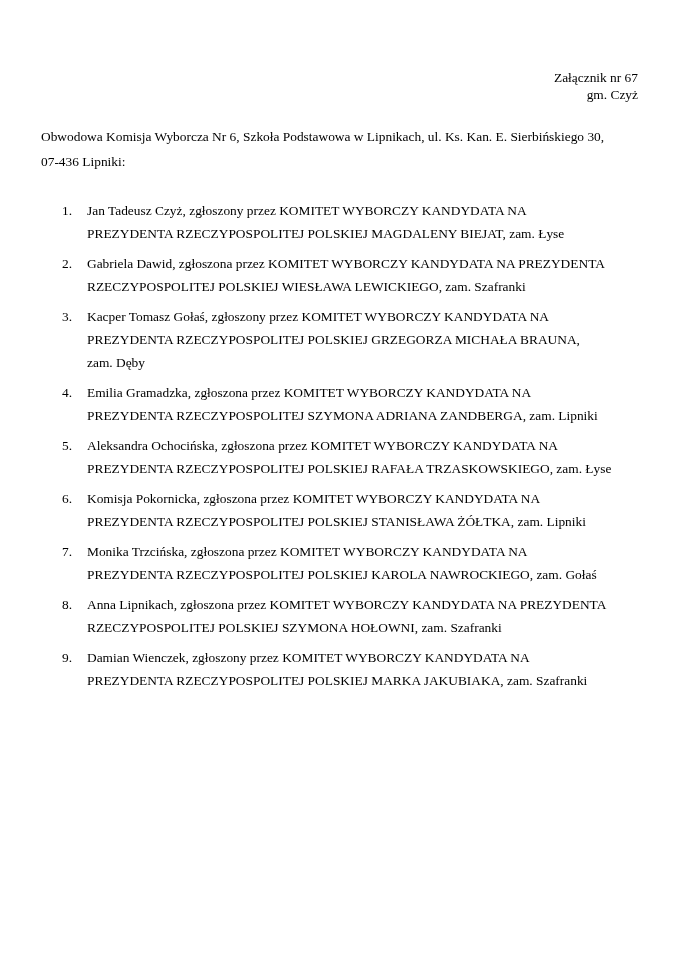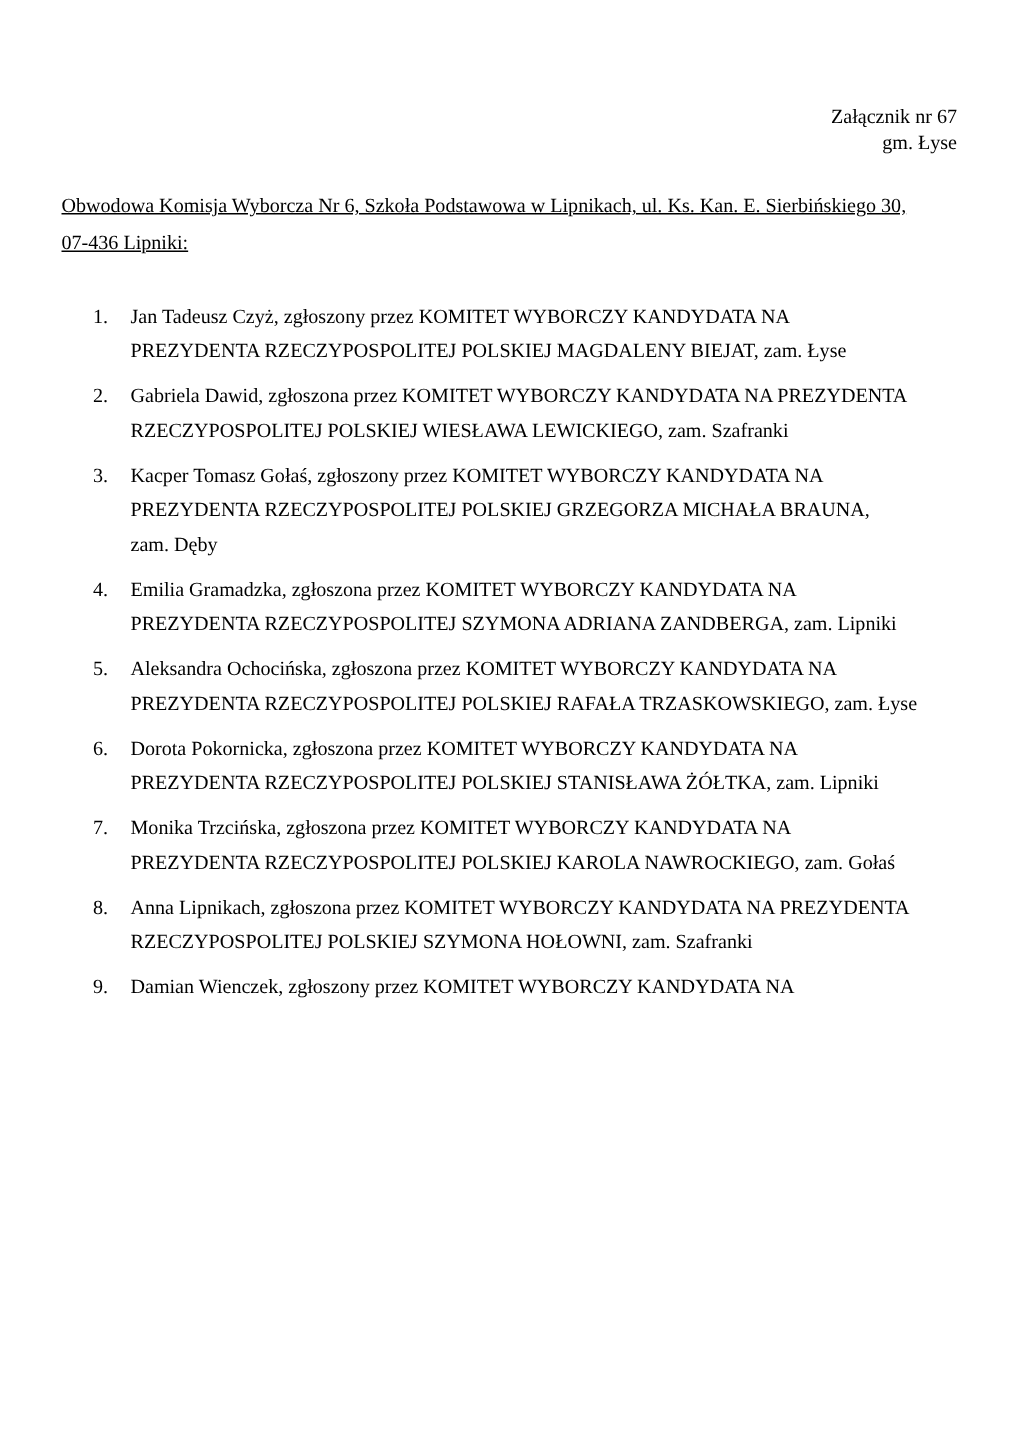--- a/index.html
+++ b/index.html
@@ -25,21 +25,21 @@
       font-family: Liberation Serif, serif;
     }
     .header-right div { white-space: nowrap; }
     .intro {
       position: absolute;
       left: 41px;
       top: 125px;
       width: 610px;
       line-height: 24.5px;
     }
-    .intro div { white-space: nowrap; text-decoration: underline; }
+    .intro div { white-space: nowrap; }
     .list {
       position: absolute;
       left: 0;
       top: 199px;
       width: 679px;
       margin: 0;
       padding: 0;
       list-style: none;
     }
     .list-item {
@@ -54,21 +54,21 @@
       top: 0;
     }
     .line { white-space: nowrap; display: block; }
     .name { font-weight: normal; }
   </style>
 </head>
 <body>
 
 <div class="header-right">
   <div>Załącznik nr 67</div>
-  <div>gm. Łyse</div>
+  <div>gm. Czyż</div>
 </div>
 
 <div class="intro">
   <div>Obwodowa Komisja Wyborcza Nr 6, Szkoła Podstawowa w Lipnikach, ul. Ks. Kan. E. Sierbińskiego 30,</div>
   <div>07-436 Lipniki:</div>
 </div>
 
 <ol class="list">
   <li class="list-item">
     <span class="num">1.</span>
@@ -91,30 +91,31 @@
     <span class="line"><span class="name">Emilia Gramadzka</span><span>, zgłoszona przez KOMITET WYBORCZY KANDYDATA NA</span></span>
     <span class="line">PREZYDENTA RZECZYPOSPOLITEJ SZYMONA ADRIANA ZANDBERGA, zam. Lipniki</span>
   </li>
   <li class="list-item">
     <span class="num">5.</span>
     <span class="line"><span class="name">Aleksandra Ochocińska</span><span>, zgłoszona przez KOMITET WYBORCZY KANDYDATA NA</span></span>
     <span class="line">PREZYDENTA RZECZYPOSPOLITEJ POLSKIEJ RAFAŁA TRZASKOWSKIEGO, zam. Łyse</span>
   </li>
   <li class="list-item">
     <span class="num">6.</span>
-    <span class="line"><span class="name">Dorota Pokornicka</span><span>, zgłoszona przez KOMITET WYBORCZY KANDYDATA NA</span></span>
+    <span class="line"><span class="name">Komisja Pokornicka</span><span>, zgłoszona przez KOMITET WYBORCZY KANDYDATA NA</span></span>
     <span class="line">PREZYDENTA RZECZYPOSPOLITEJ POLSKIEJ STANISŁAWA ŻÓŁTKA, zam. Lipniki</span>
   </li>
   <li class="list-item">
     <span class="num">7.</span>
     <span class="line"><span class="name">Monika Trzcińska</span><span>, zgłoszona przez KOMITET WYBORCZY KANDYDATA NA</span></span>
     <span class="line">PREZYDENTA RZECZYPOSPOLITEJ POLSKIEJ KAROLA NAWROCKIEGO, zam. Gołaś</span>
   </li>
   <li class="list-item">
     <span class="num">8.</span>
     <span class="line"><span class="name">Anna Lipnikach</span><span>, zgłoszona przez KOMITET WYBORCZY KANDYDATA NA PREZYDENTA</span></span>
     <span class="line">RZECZYPOSPOLITEJ POLSKIEJ SZYMONA HOŁOWNI, zam. Szafranki</span>
   </li>
   <li class="list-item">
     <span class="num">9.</span>
     <span class="line"><span class="name">Damian Wienczek</span><span>, zgłoszony przez KOMITET WYBORCZY KANDYDATA NA</span></span>
+    <span class="line">PREZYDENTA RZECZYPOSPOLITEJ POLSKIEJ MARKA JAKUBIAKA, zam. Szafranki</span>
   </li>
 </ol>
 
 </body></html>

